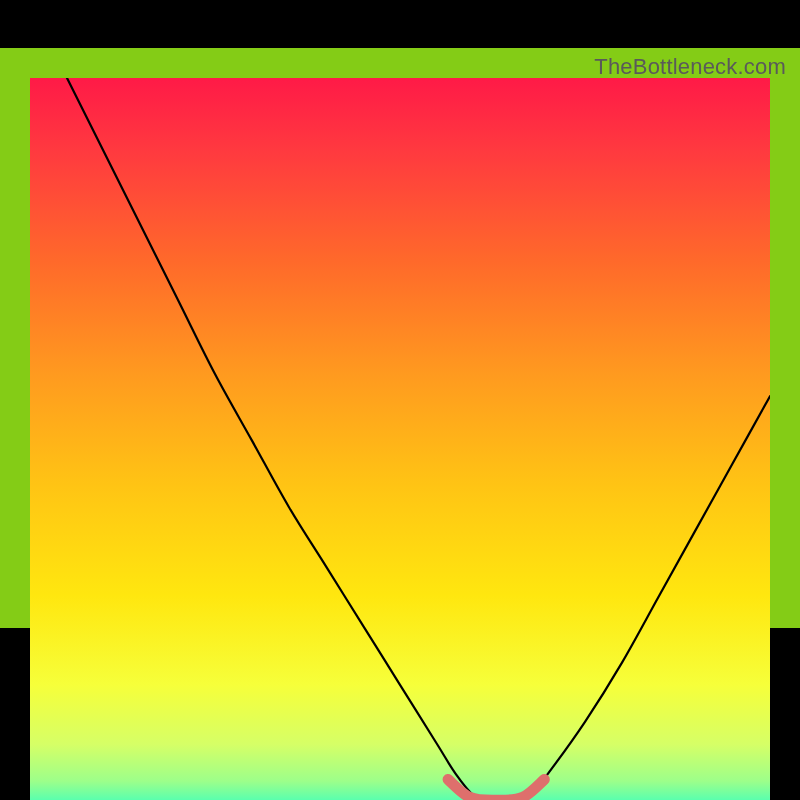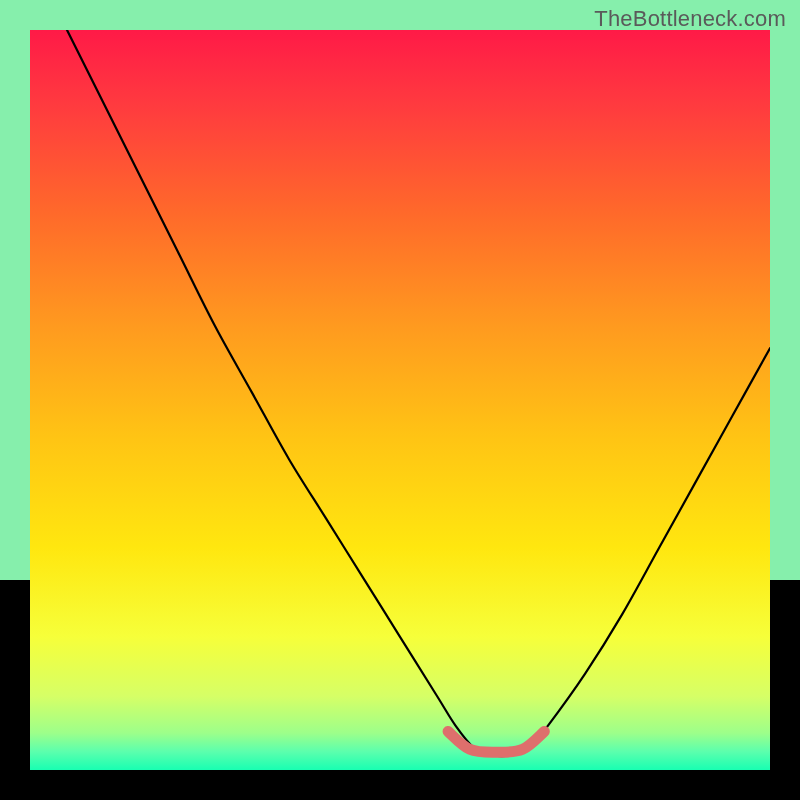--- a/index.html
+++ b/index.html
@@ -8,21 +8,22 @@
     width: 800px;
     height: 800px;
     overflow: hidden;
     background: #000;
     font-family: Arial, Helvetica, sans-serif;
   }
   .frame {
     position: relative;
     width: 800px;
     height: 580px;
-    background: #86efac;
+    background: #84cc16;
+    margin-top: 48px;
   }
   .plot-area {
     position: absolute;
     left: 30px;
     top: 30px;
     width: 740px;
     height: 740px;
     overflow: hidden;
   }
   .watermark {

